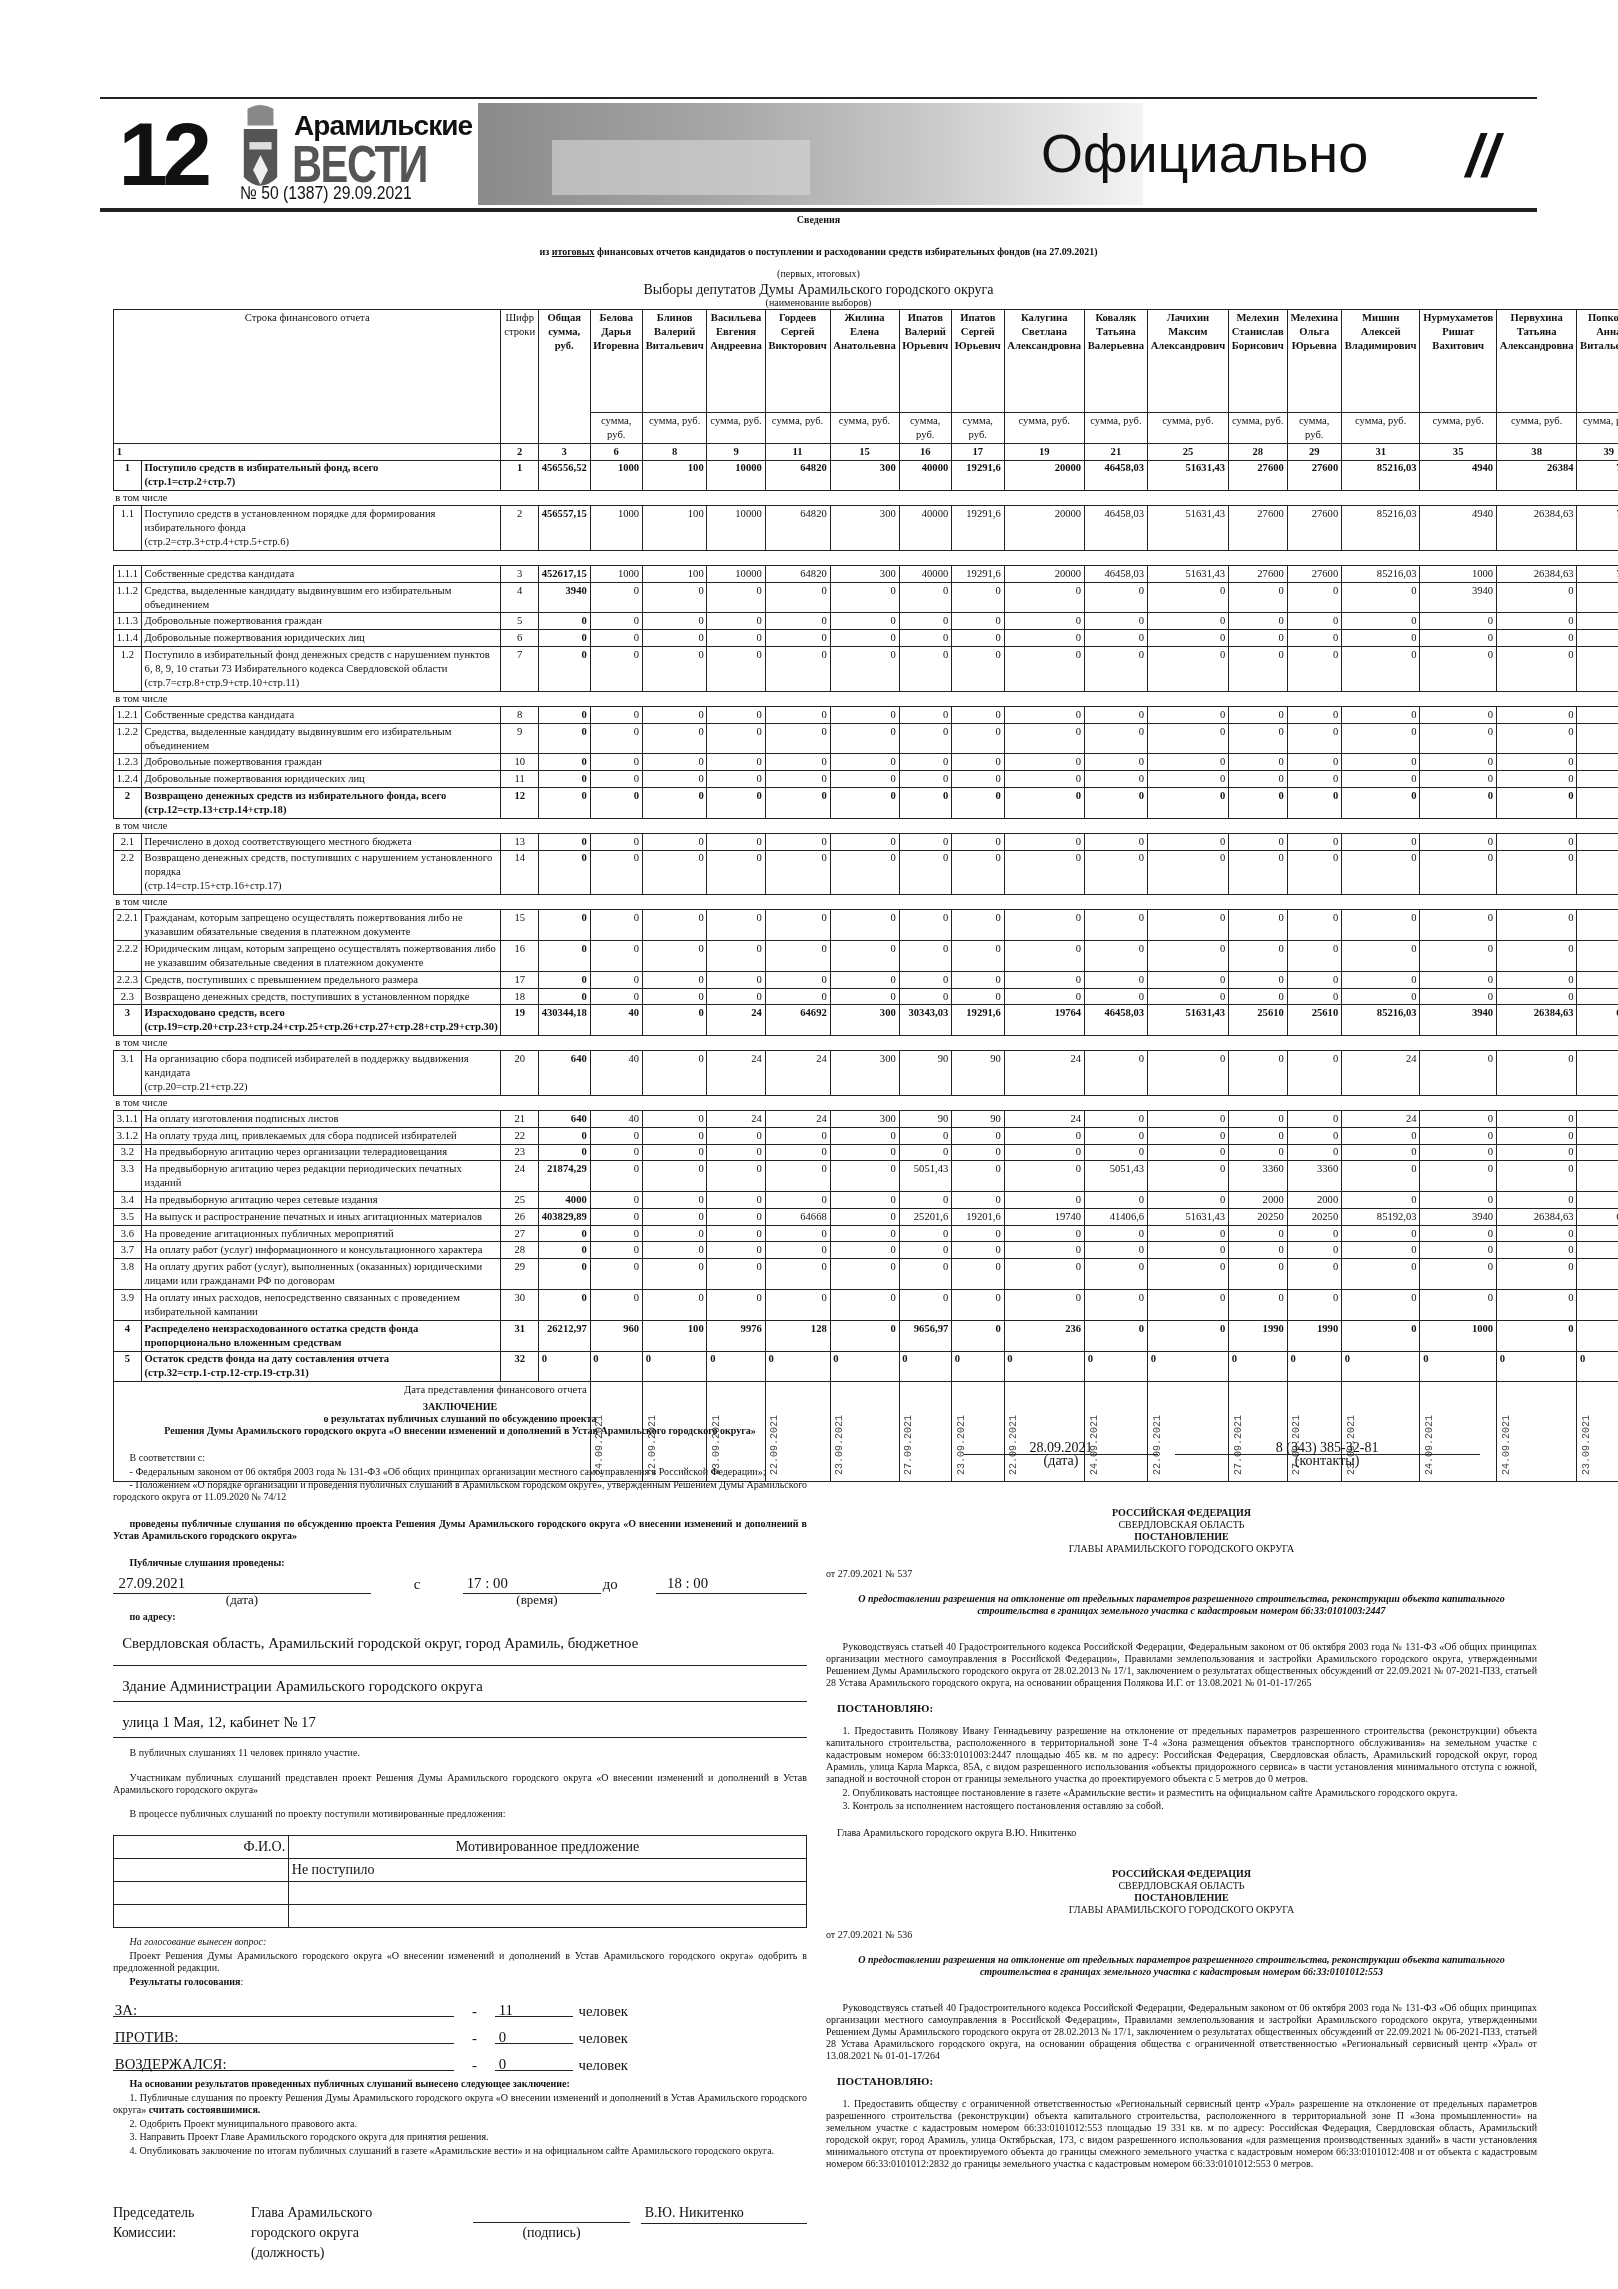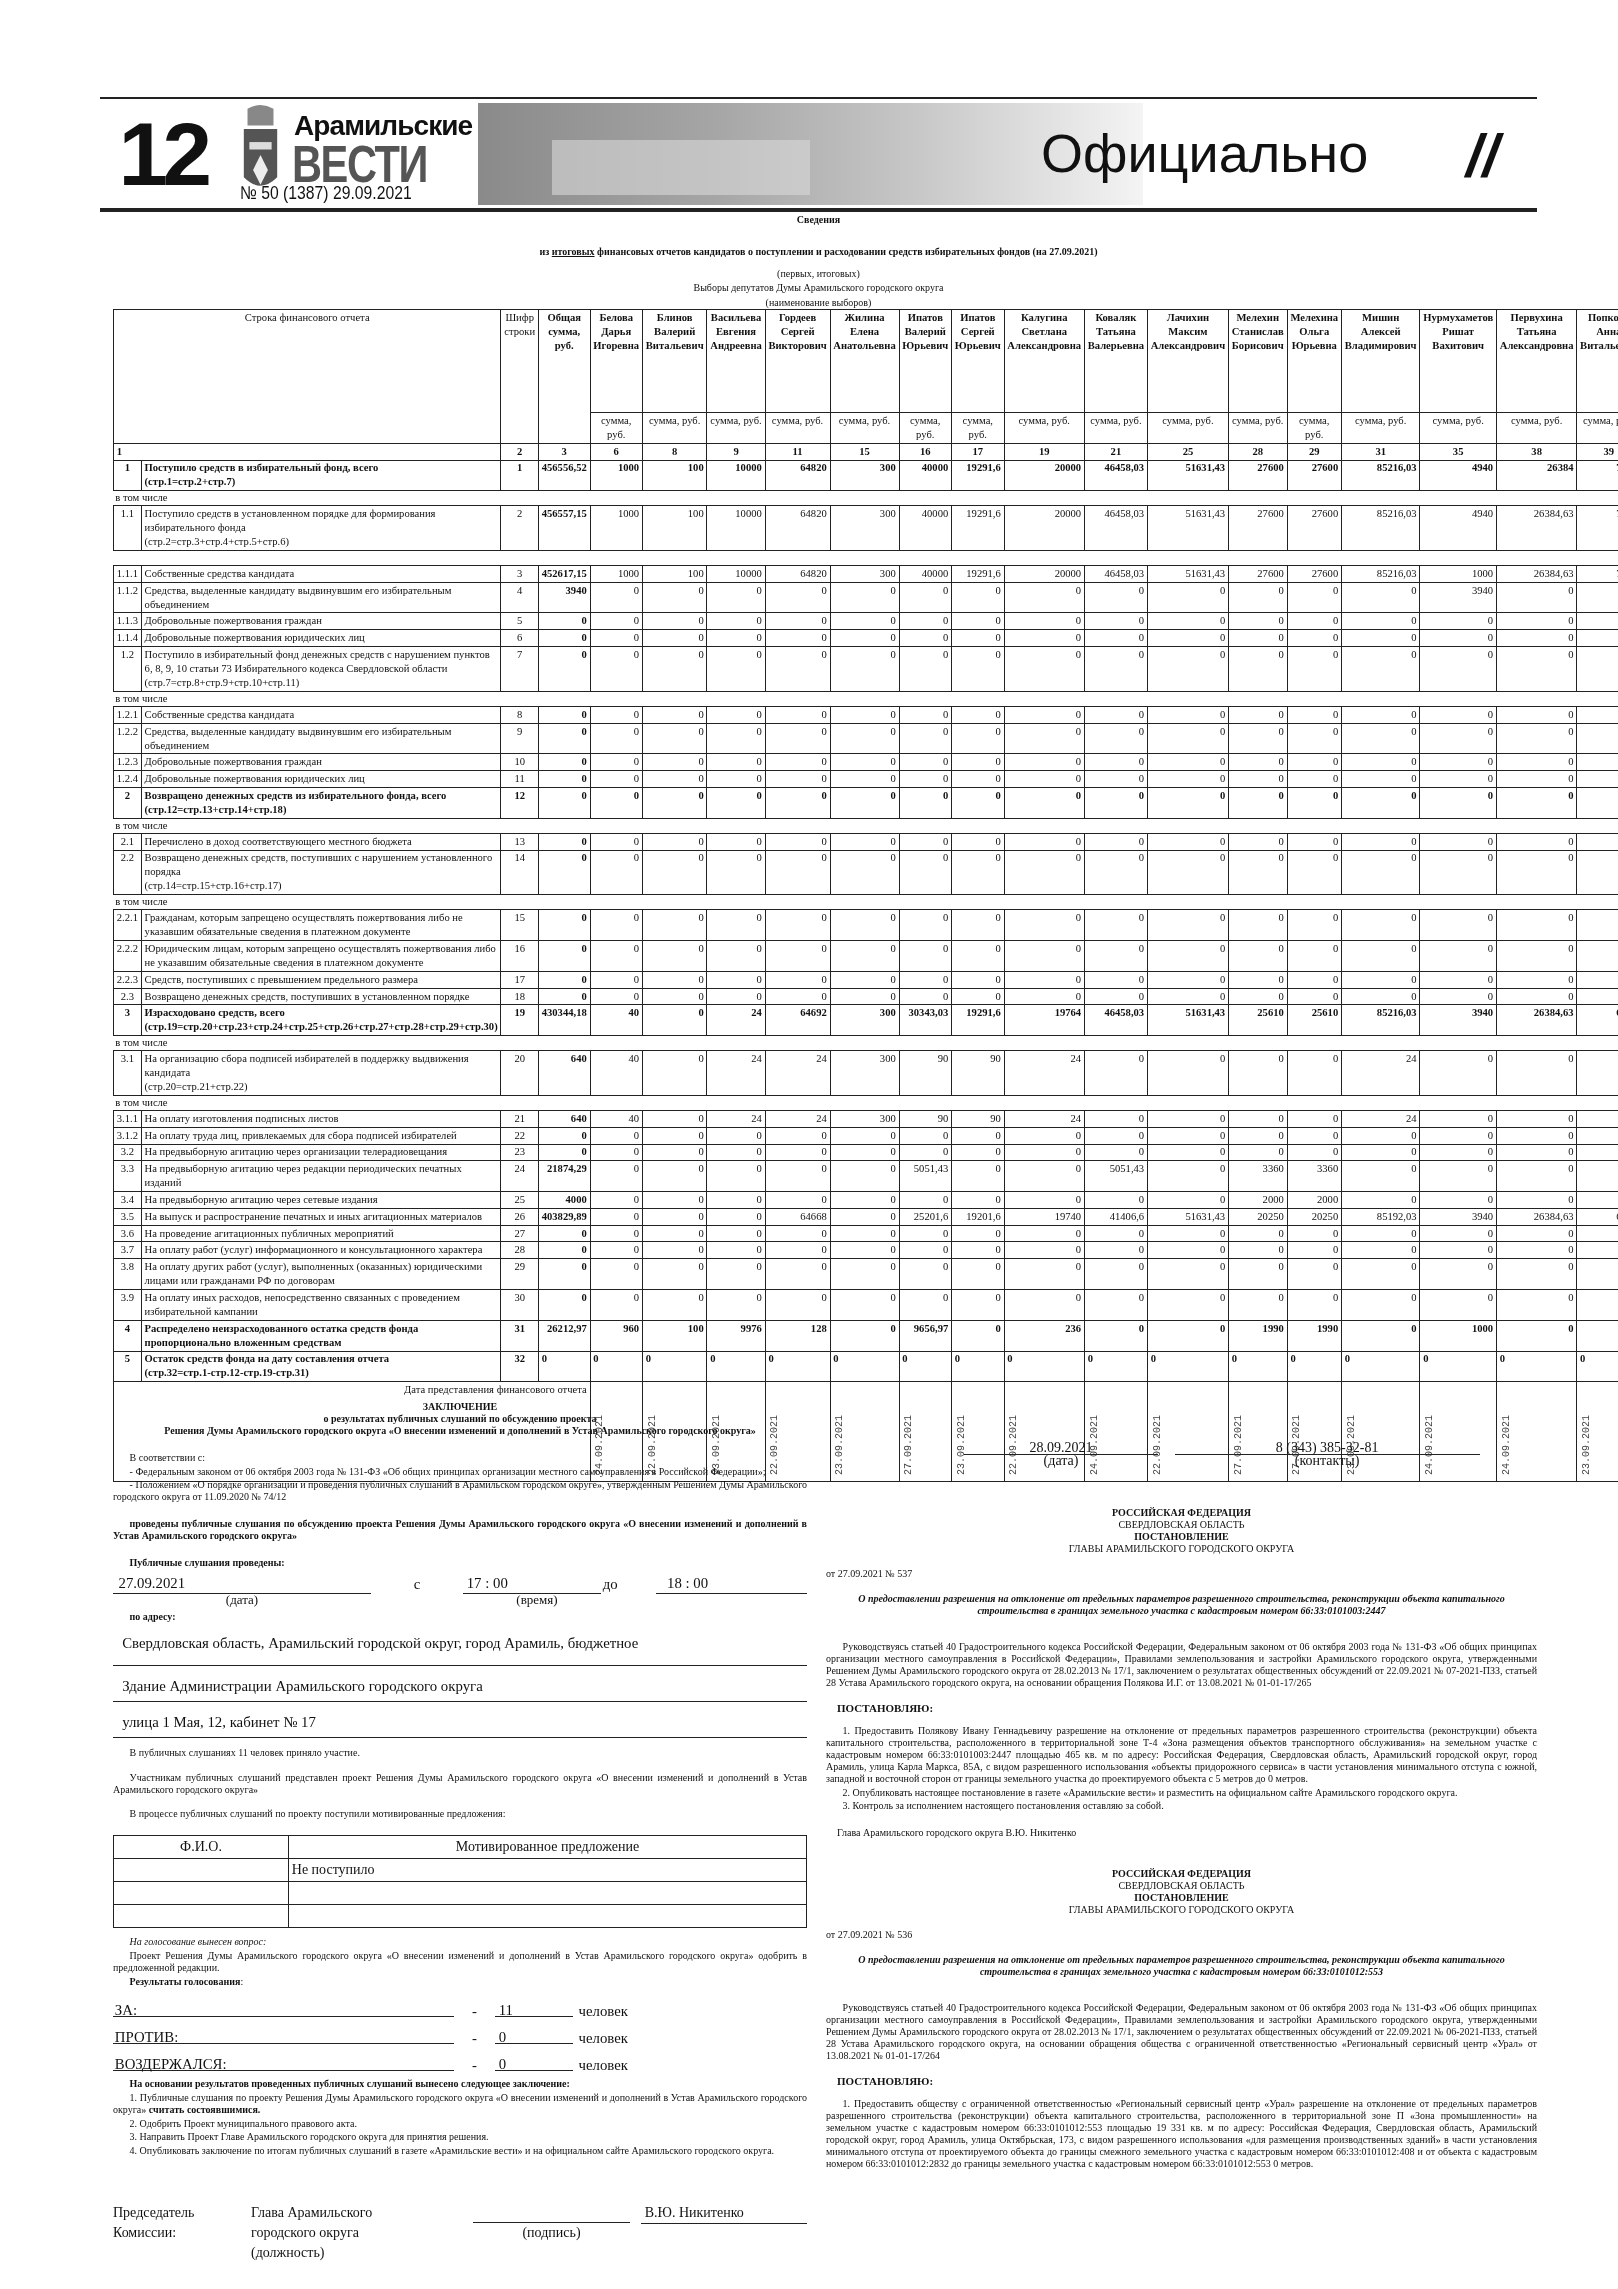--- a/index.html
+++ b/index.html
@@ -67,21 +67,21 @@
 </div>
 <div class="rule-mast"></div>
 
 <div class="h-center b" style="left:100px; top:214px; width:1437px; font-size:10px;">Сведения</div>
 <div class="h-center b" style="left:100px; top:246px; width:1437px; font-size:10px;">
   <span>из</span>
   <span class="u">итоговых</span>
   <span>финансовых отчетов кандидатов о поступлении и расходовании средств избирательных фондов (на 27.09.2021)</span>
 </div>
 <div class="h-center" style="left:100px; top:268px; width:1437px; font-size:10px;">(первых, итоговых)</div>
-<div class="h-center" style="left:100px; top:282px; width:1437px; font-size:10px;">Выборы депутатов Думы Арамильского городского округа</div>
+<div class="h-center" style="left:100px; top:282px; width:1437px; font-size:14px;">Выборы депутатов Думы Арамильского городского округа</div>
 <div class="h-center" style="left:100px; top:297px; width:1437px; font-size:10px;">(наименование выборов)</div>
 
 <table class="fin">
   <thead id="fin-head">
       <tr>
         <th colspan="2" rowspan="2" class="thin" style="width:369px">Строка финансового отчета</th>
         <th rowspan="2" class="thin" style="width:44px">Шифр строки</th>
         <th rowspan="2" style="width:65px">Общая сумма, руб.</th>
         <th style="height:103px">Белова Дарья Игоревна</th>
         <th style="height:103px">Блинов Валерий Витальевич</th>
@@ -918,21 +918,21 @@
   <div style="height:9.2px"></div>
   <div class="para">В публичных слушаниях 11 человек приняло участие.</div>
   <div style="height:11px"></div>
   <div class="para">Участникам публичных слушаний представлен проект Решения Думы Арамильского городского округа «О внесении изменений и дополнений в Устав Арамильского городского округа»</div>
   <div style="height:11px"></div>
   <div class="para">В процессе публичных слушаний по проекту поступили мотивированные предложения:</div>
   <div style="height:13px"></div>
   <table class="prop">
     <tbody>
         <tr>
-      <td class="center" style="width:175px;">Ф.И.О.</td>
+      <td class="center" style="width:175px;text-align:right;">Ф.И.О.</td>
       <td class="center">Мотивированное предложение</td>
     </tr>
     <tr>
           <td></td>
           <td>Не поступило</td>
         </tr>
     <tr>
           <td></td>
           <td></td>
         </tr>

